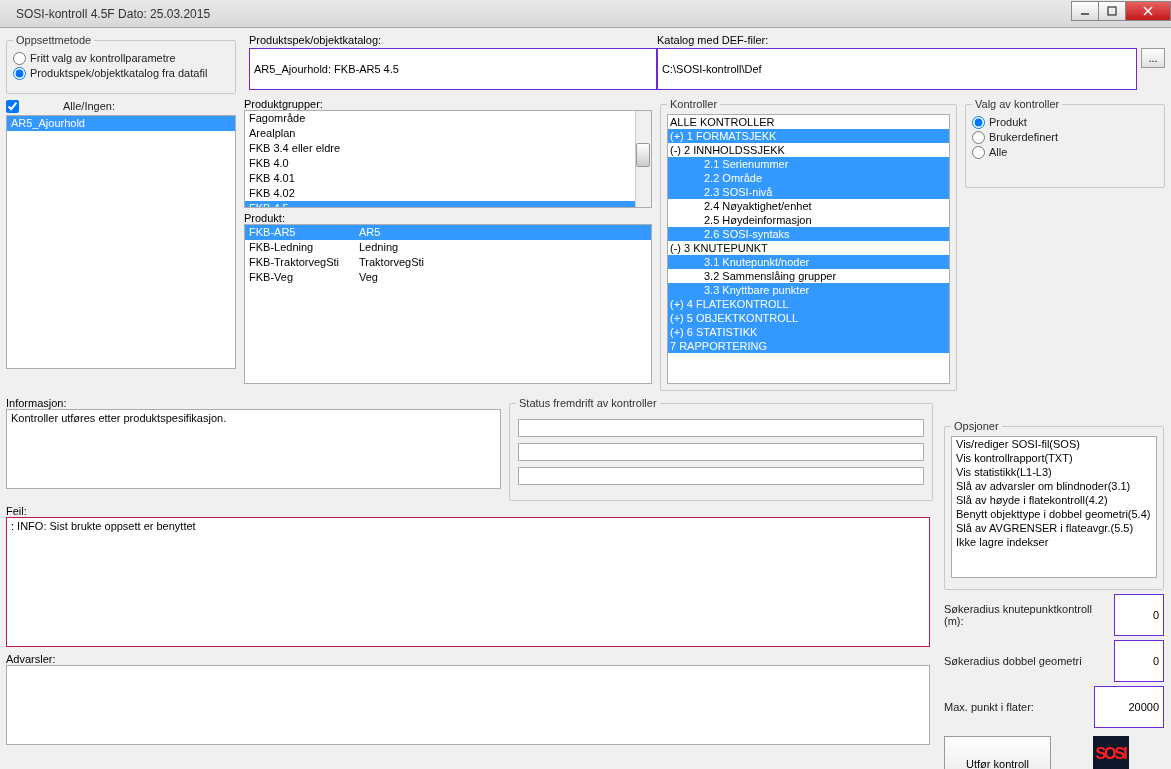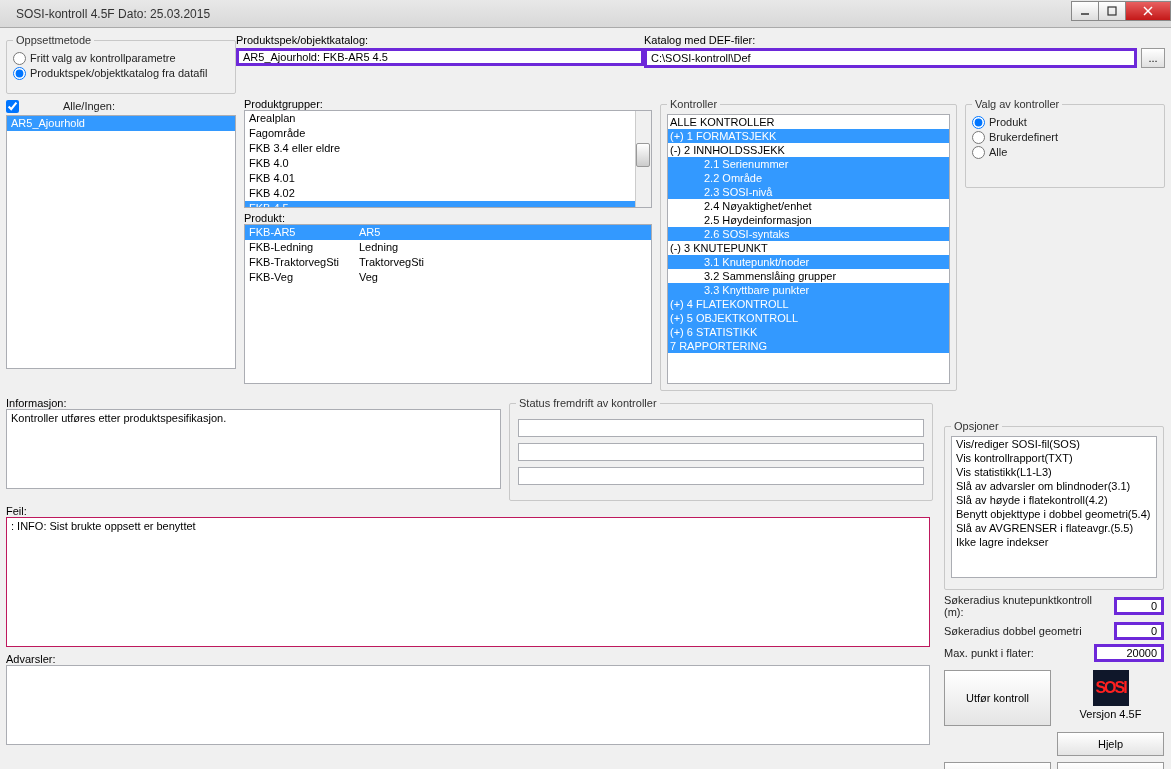--- a/index.html
+++ b/index.html
@@ -19,36 +19,36 @@
 .winbtn { width: 28px; height: 20px; border: 1px solid #888; background: linear-gradient(#fff,#ddd); margin-left: -1px; display: flex; align-items: center; justify-content: center; cursor: pointer; }
 .winbtn.close { background: linear-gradient(#e86060,#c41818); color: #fff; width: 46px; }
 .winbtn svg { width: 10px; height: 10px; }
 
 .content { position: relative; padding: 6px; }
 
 fieldset { border: 1px solid #c8c8c8; border-radius: 2px; padding: 4px 6px 6px; margin: 0; background: #f0f0f0; }
 legend { padding: 0 3px; color: #333; }
 
 label { color: #222; }
-input[type=text] { border: 3px solid #6d28d9; padding: 0 4px; background: #fff; }
+input[type=text] { border: 1px solid #6d28d9; padding: 14px 4px; background: #fff; }
 input[type=text][readonly] { background: #fff; }
 
 .selectbox, .listbox {
   border: 1px solid #abadb3; background: #fff; overflow-y: auto; overflow-x: hidden;
 }
 .list-item { padding: 0 4px; line-height: 15px; white-space: nowrap; cursor: default; }
 .list-item.sel { background: #3399ff; color: #fff; }
 
 .radio-line, .check-line { display: flex; gap: 4px; margin: 2px 0; }
 .radio-line input, .check-line input { margin: 0; }
 
 
 .top-area { display: flex; margin-bottom: 4px; }
 .col-a { width: 230px; }
-.col-b { width: 408px; }
+.col-b { width: 408px; margin-left: 13px; }
 .col-c { flex: 1; }
 
 .col-a fieldset { height: 60px; }
 .col-b .labelrow, .col-c .labelrow { margin-bottom: 2px; }
 .col-c .defrow { display: flex; gap: 4px; }
 .col-c .defrow input { flex: 1; }
 .btn-small { width: 24px; height: 20px; border: 1px solid #999; background: linear-gradient(#fff,#e0e0e0); cursor: pointer; }
 
 
 .mid-area { display: flex; gap: 8px; }
@@ -170,22 +170,22 @@
         <label>Alle/Ingen:</label>
       </div>
       <div class="listbox alle-list" id="alle-list">
           <div class="list-item sel">AR5_Ajourhold</div>
         </div>
     </div>
 
     <div class="pg-col">
       <div class="labelrow">Produktgrupper:</div>
       <div class="listbox pg-list" id="pg-list">
-        <div class="list-item">Arealplan</div>
-          <div class="list-item">Fagområde</div>
+        <div class="list-item">Fagområde</div>
+          <div class="list-item">Arealplan</div>
           <div class="list-item">FKB 3.4 eller eldre</div>
           <div class="list-item">FKB 4.0</div>
           <div class="list-item">FKB 4.01</div>
           <div class="list-item">FKB 4.02</div>
           <div class="list-item sel">FKB 4.5</div>
           <div class="scrollmark">
             <div class="scrollthumb"></div>
           </div>
       </div>
       <div class="labelrow prod-label">Produkt:</div>

